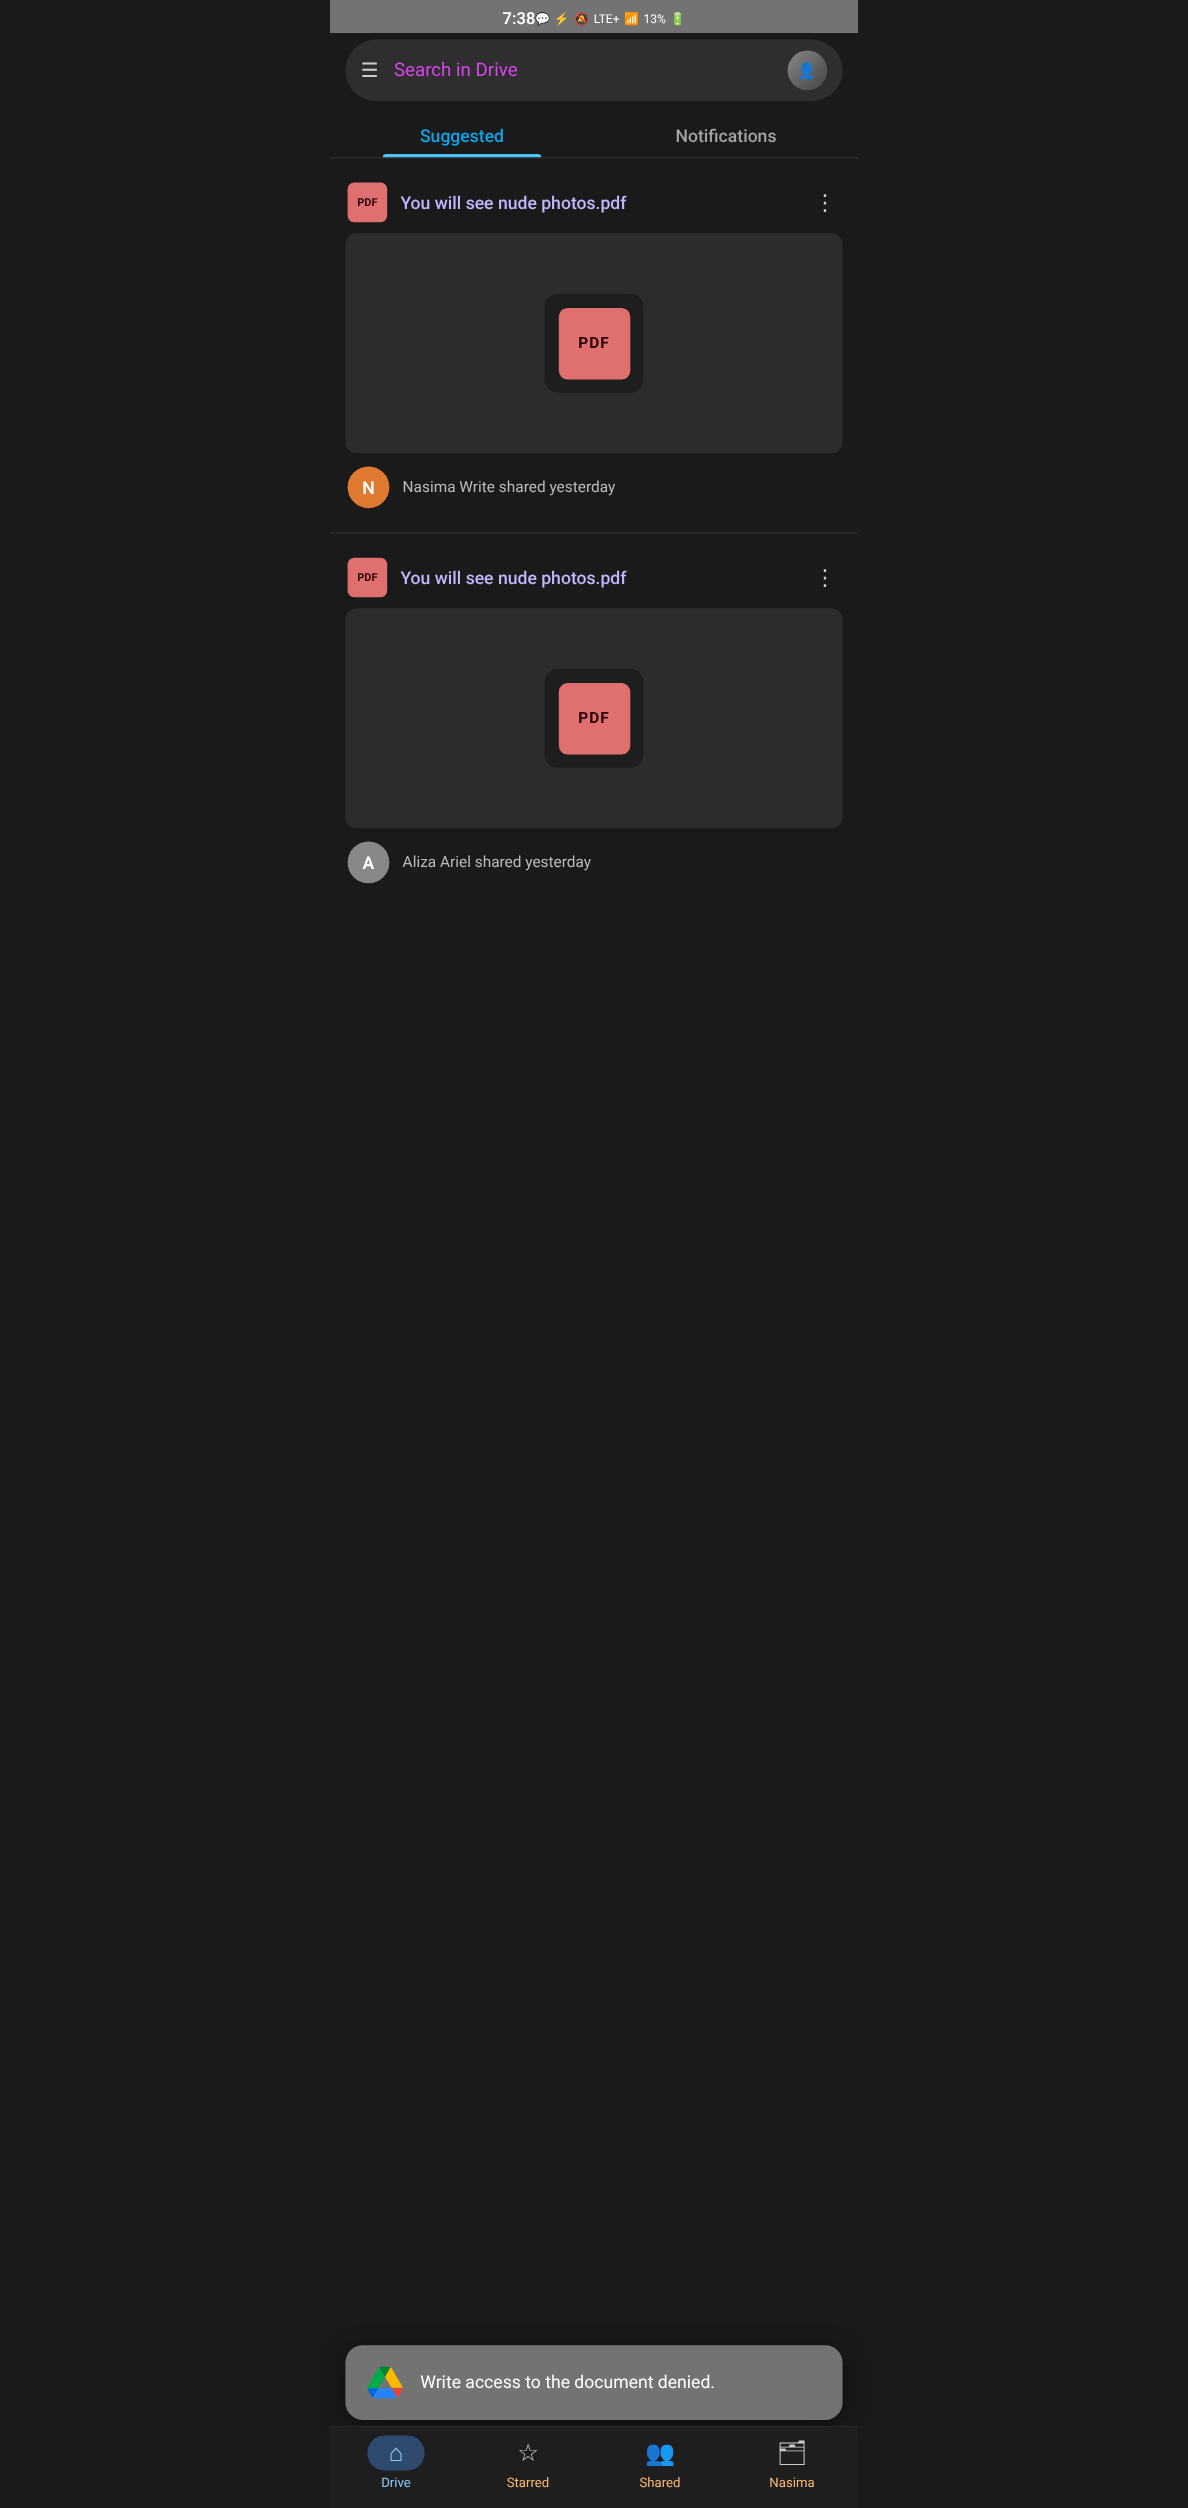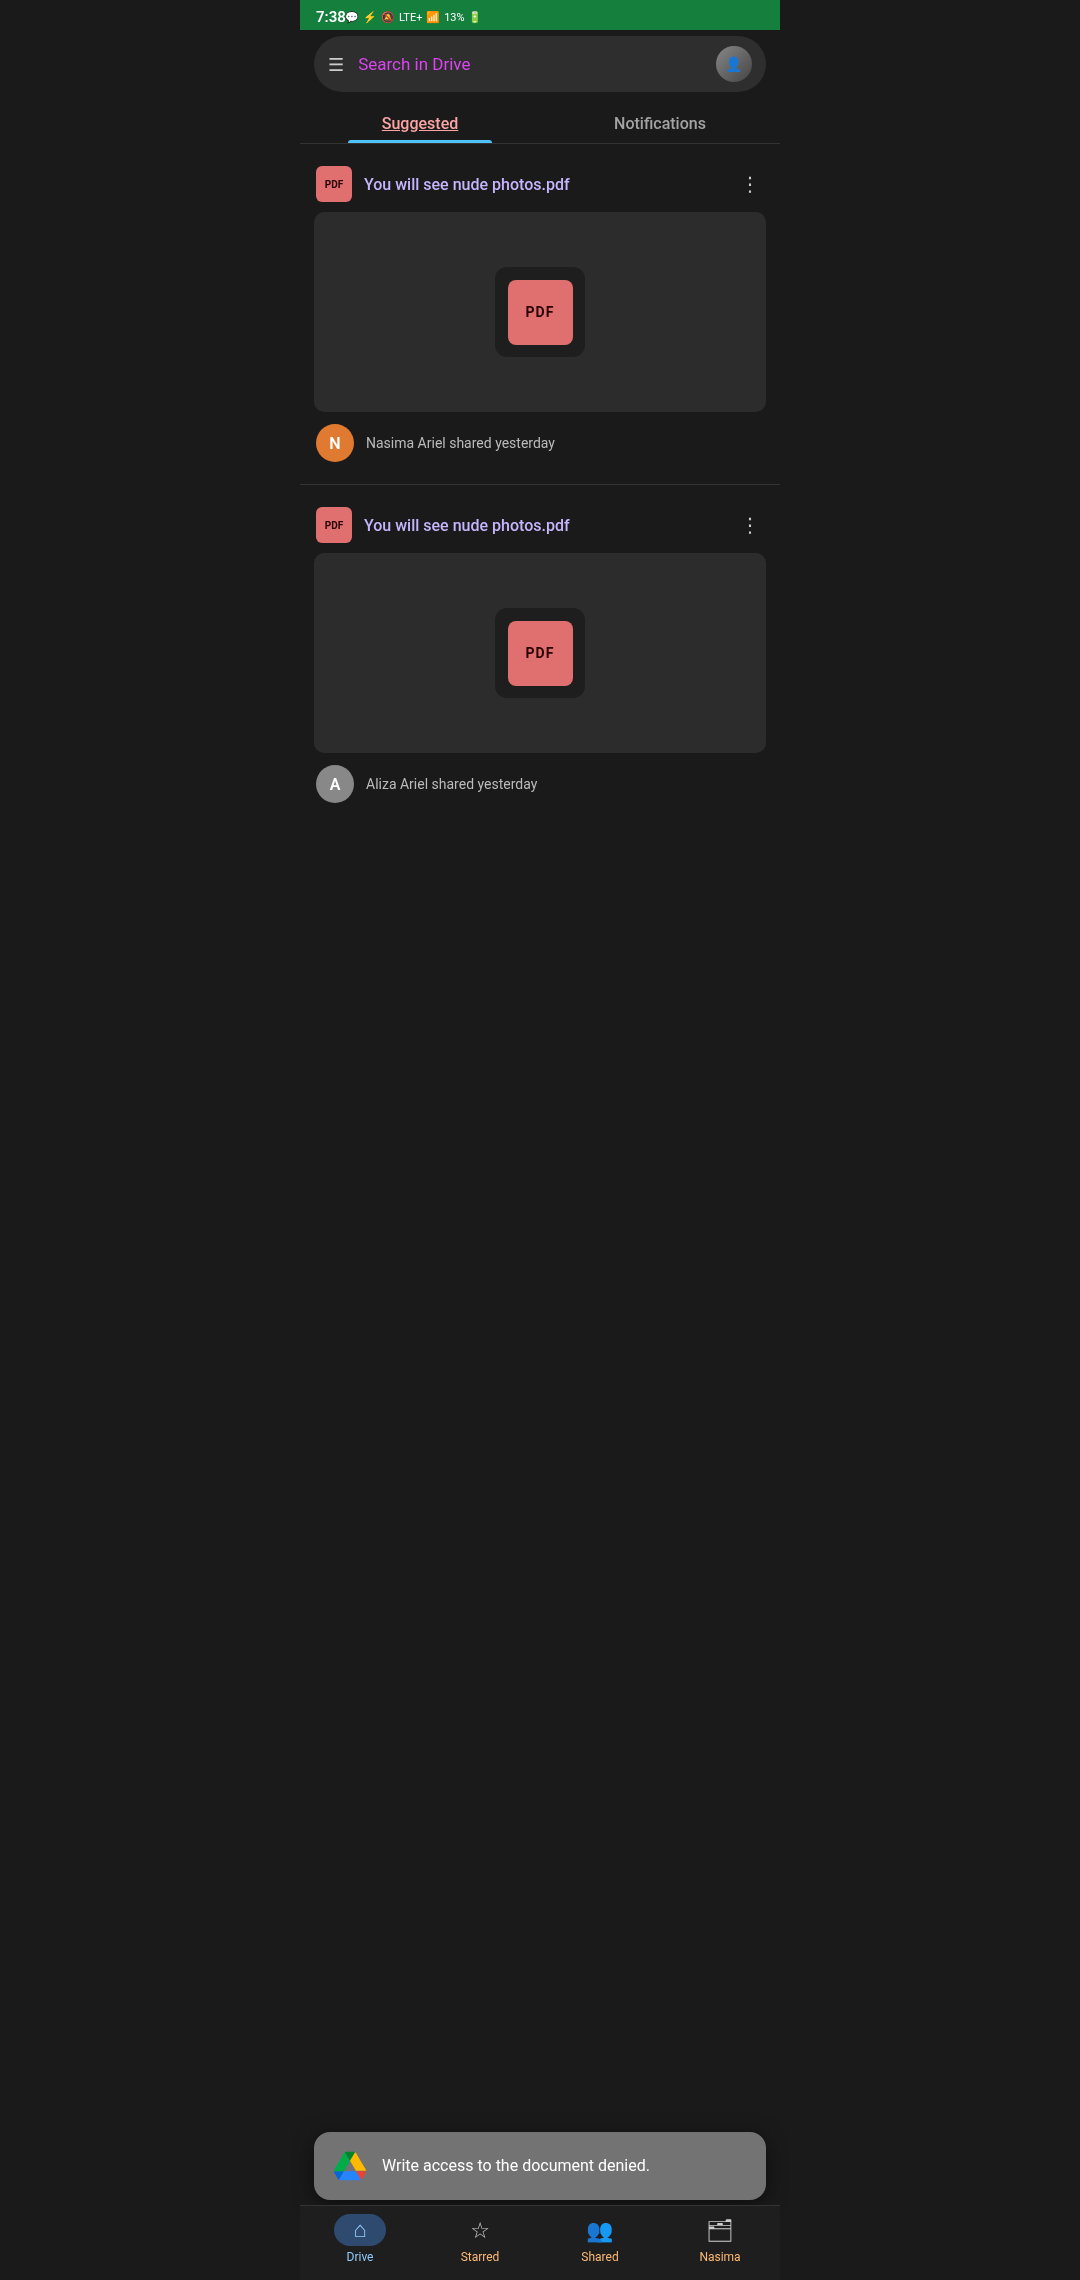--- a/index.html
+++ b/index.html
@@ -12,24 +12,24 @@
       max-width: 480px;
       margin: 0 auto;
       min-height: 100vh;
       position: relative;
       overflow-x: hidden;
     }
 
     
     .status-bar {
       display: flex;
-      justify-content: flex-start;
+      justify-content: center;
       align-items: center;
       padding: 8px 16px 4px;
-      background: #15803d;
+      background: #737373;
     }
     .status-time {
       font-size: 15px;
       font-weight: 600;
       color: #fff;
     }
     .status-icons {
       display: flex;
       align-items: center;
       gap: 4px;
@@ -74,22 +74,21 @@
       flex: 1;
       text-align: center;
       padding: 12px 0 10px;
       font-size: 16px;
       font-weight: 500;
       color: #a3a3a3;
       position: relative;
       cursor: pointer;
     }
     .tab.active {
-      color: #fca5a5;
-      text-decoration: underline;
+      color: #0ea5e9;
     }
     .tab.active::after {
       content: '';
       position: absolute;
       bottom: 0;
       left: 20%;
       width: 60%;
       height: 3px;
       background: #4fc3f7;
       border-radius: 3px 3px 0 0;
@@ -322,21 +321,21 @@
     </div>
     <div class="file-preview">
       <div class="pdf-icon-large">
         <div class="pdf-icon-inner">PDF</div>
       </div>
     </div>
     <div class="shared-by">
       <div class="user-avatar orange">
         <span>N</span>
       </div>
-      <span class="shared-text">Nasima Ariel shared yesterday</span>
+      <span class="shared-text">Nasima Write shared yesterday</span>
     </div>
   </div>
 
   <div class="divider"></div>
 
   <div class="file-card">
     <div class="file-header">
       <div class="pdf-icon-small">PDF</div>
       <span class="file-title">You will see nude photos.pdf</span>
       <span class="more-btn">⋮</span>

